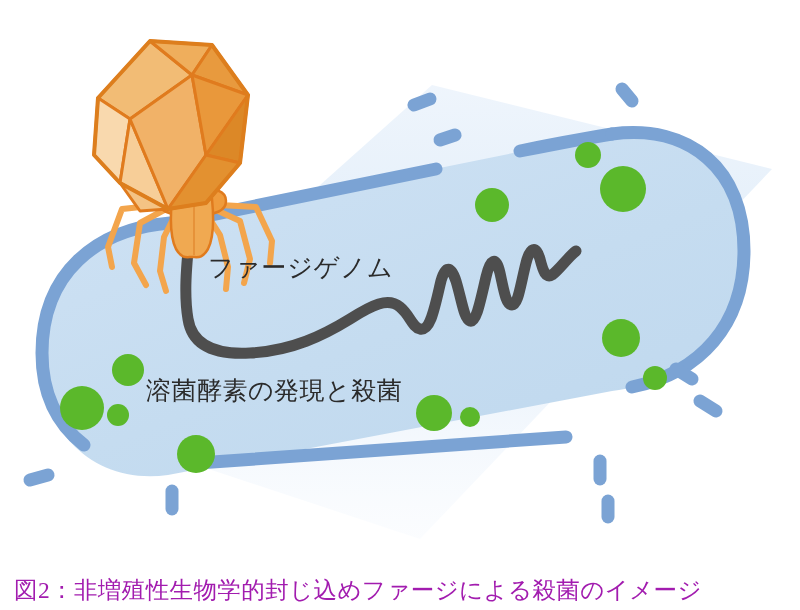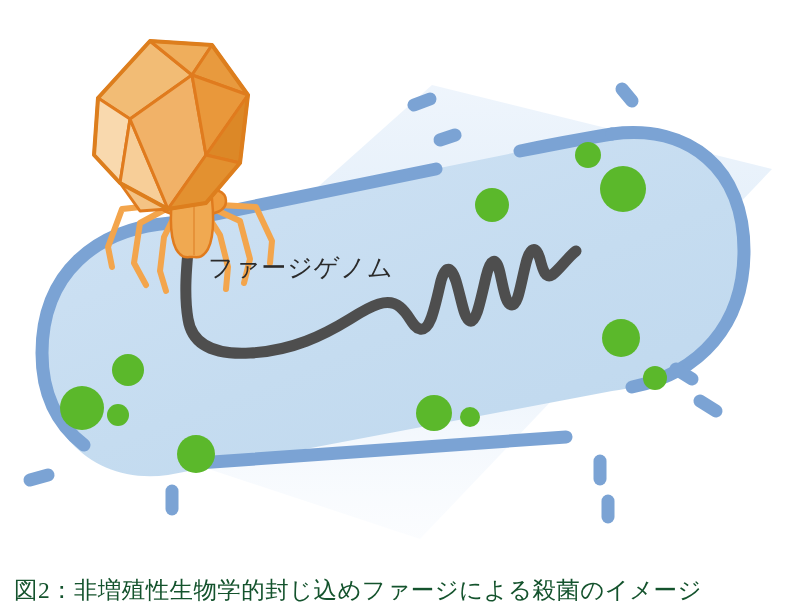--- a/index.html
+++ b/index.html
@@ -67,21 +67,21 @@
     letter-spacing: 0.5px;
   }
 
   
   #caption {
     position: absolute;
     left: 14px;
     top: 556px;
     font-family: "Liberation Serif", "DejaVu Serif", serif;
     font-size: 23.5px;
-    color: #14532d;
+    color: #a21caf;
     white-space: nowrap;
     letter-spacing: 0.4px;
     line-height: 1;
   }
 </style>
 </head>
 <body>
 
 <div id="figure-root">
 
@@ -241,17 +241,18 @@
           <polygon points="120,160 168,186 140,188" fill="#F4C384"></polygon>
 
           <polygon points="98,75 150,18 212,22 248,72 240,140 206,180 168,186 120,160 94,132" fill="none" stroke="#DD7E1D" stroke-width="4"></polygon>
         </g>
       </g>
     </svg>
   </div>
 
   <div class="diagram-label" id="label-genome">ファージゲノム</div>
 
+  <div class="diagram-label" id="label-lysis">溶菌酵素の発現と殺菌</div>
 
 
   <div id="caption">図2：非増殖性生物学的封じ込めファージによる殺菌のイメージ</div>
 
 </div>
 
 </body></html>

